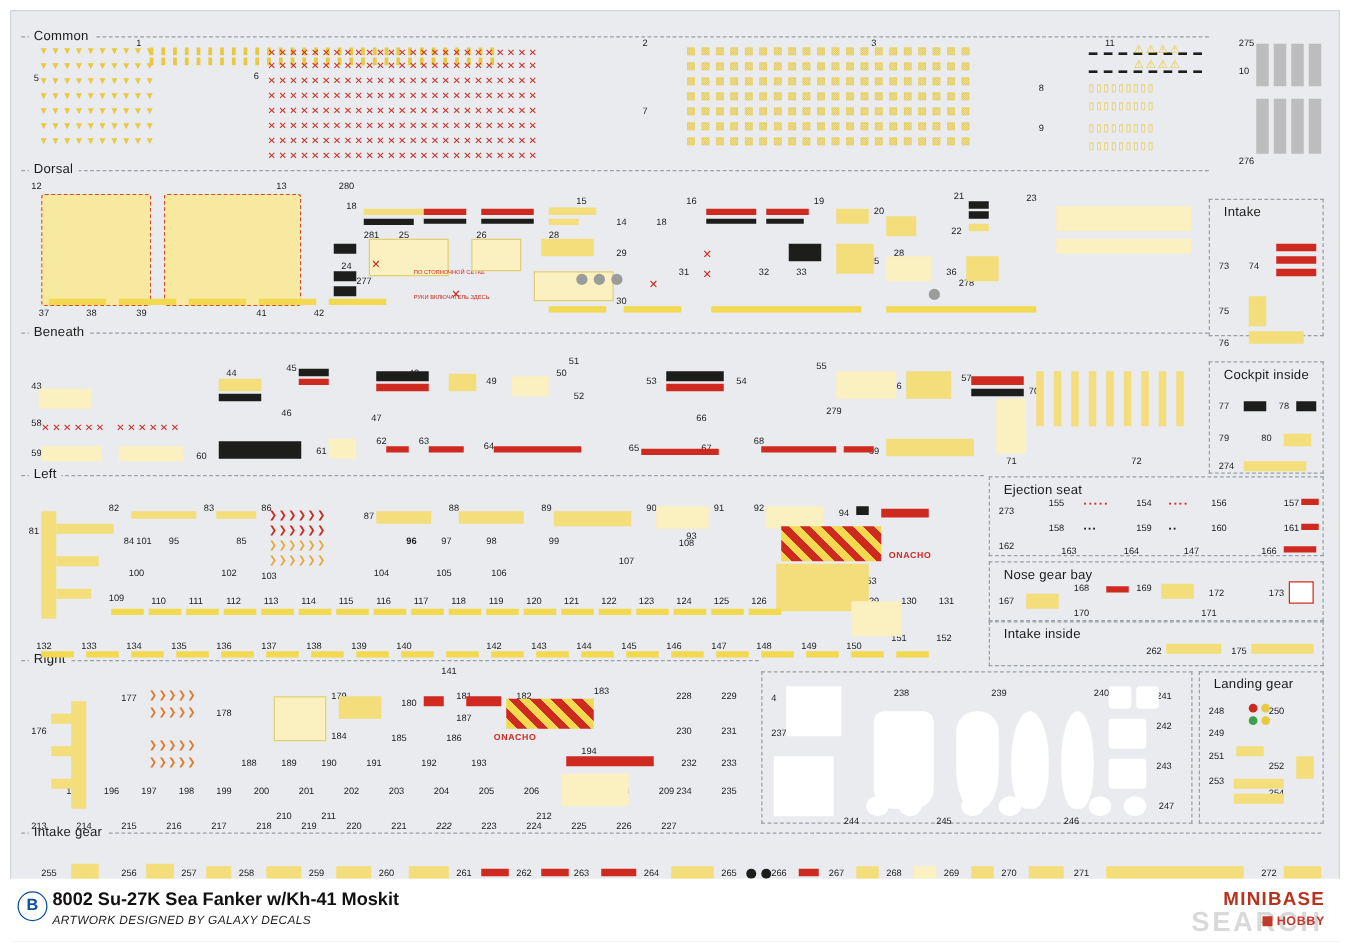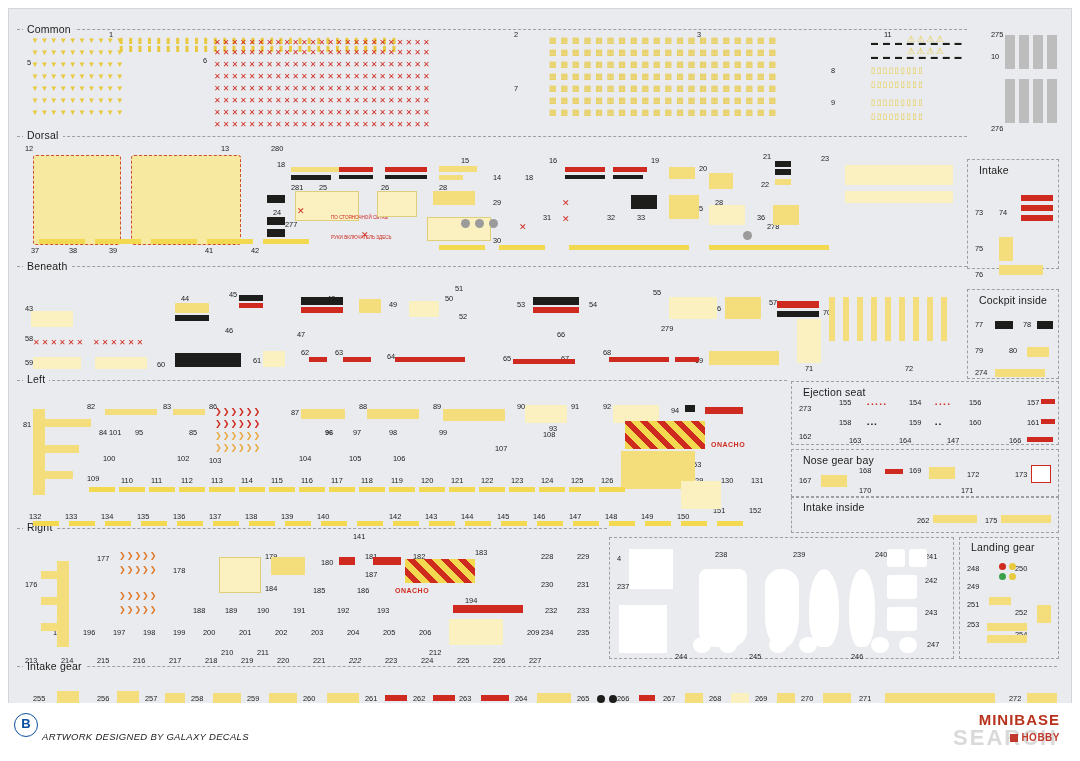--- a/index.html
+++ b/index.html
@@ -679,19 +679,20 @@
     <div class="d ypale" style="left:722px;top:684px;width:18px;height:10px;"></div>
     <div class="d y2" style="left:768px;top:684px;width:18px;height:10px;"></div>
     <div class="d y2" style="left:814px;top:684px;width:28px;height:10px;"></div>
     <div class="d y2" style="left:876px;top:684px;width:110px;height:10px;"></div>
     <div class="d y2" style="left:1018px;top:684px;width:30px;height:10px;"></div>
 
   </div>
 
   <div id="footer">
     <div class="circB">B</div>
+    <div id="title">8002 Su-27K Sea Fanker w/Kh-41 Moskit</div>
     <div id="subtitle">ARTWORK DESIGNED BY GALAXY DECALS</div>
     <div id="wm">SEARCH</div>
     <div id="brand">MINIBASE</div>
     <div id="hobby"><span class="sq"></span><span>HOBBY</span></div>
   </div>
 
 </div>
 
 </body></html>

